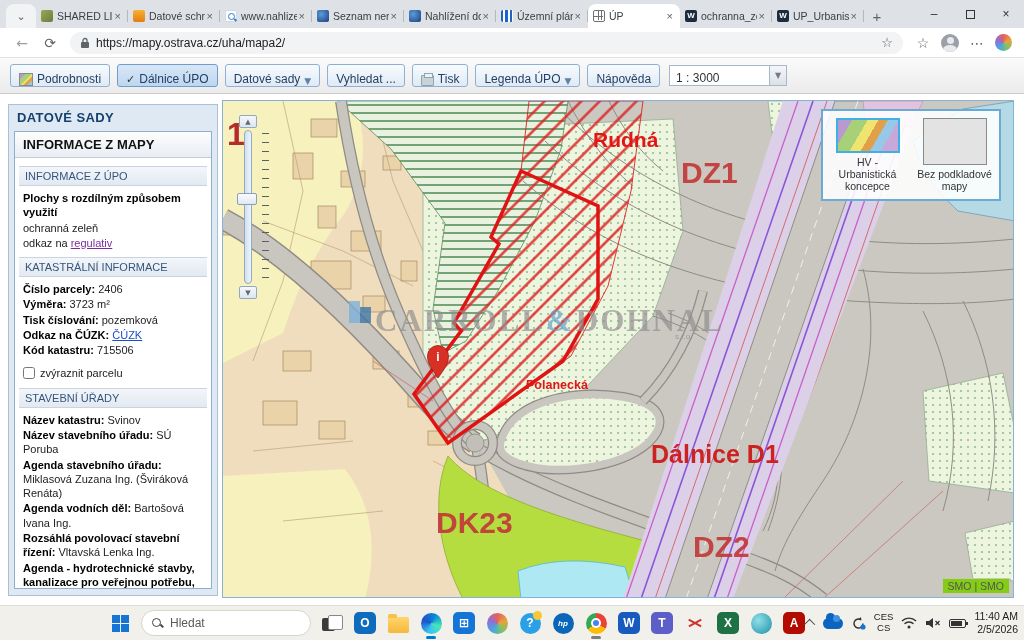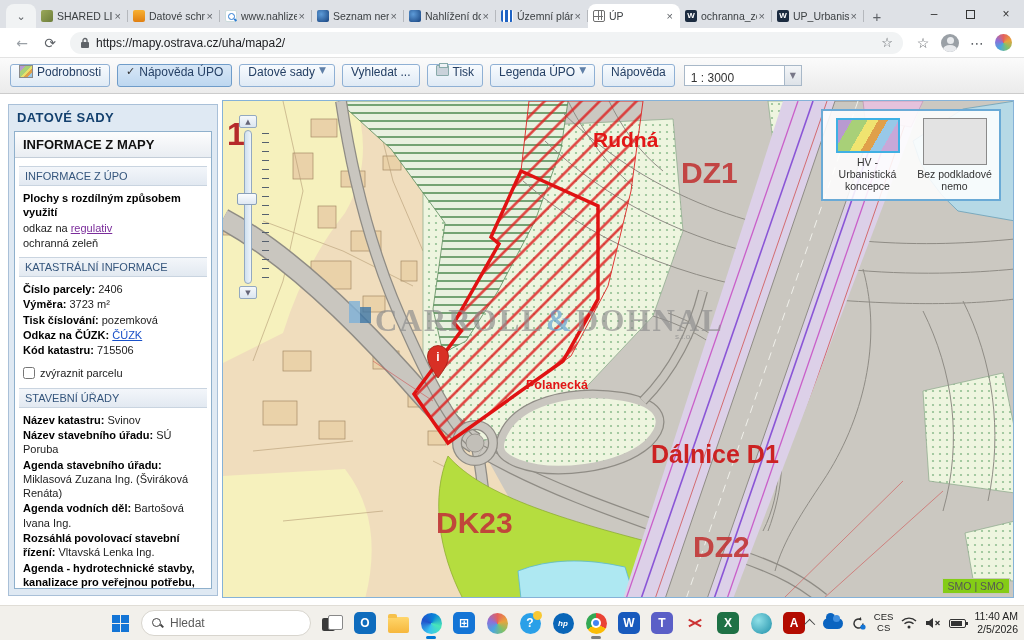--- a/index.html
+++ b/index.html
@@ -40,21 +40,21 @@
   .urlbar .lock { margin-right:6px; display:flex; }
   .urlbar .url-text { flex:1; font-size:12px; color:#202124; }
   .urlbar .url-star { color:#5f6368; font-size:13px; cursor:pointer; }
   .avatar { width:18px; height:18px; border-radius:50%; background:#9aa0a6; position:relative; overflow:hidden; margin:0 4px; cursor:pointer; }
   .avatar:before { content:""; position:absolute; left:5.5px; top:3px; width:7px; height:7px; border-radius:50%; background:#e8eaed; }
   .avatar:after { content:""; position:absolute; left:2px; top:11px; width:14px; height:9px; border-radius:50%; background:#e8eaed; }
   .copilot { width:17px; height:17px; border-radius:50%; background:conic-gradient(#e5615c,#e8a33d,#7ec26b,#4aa6e0,#8f6fd8,#e5615c); margin:0 4px; cursor:pointer; }
 
   
   .toolbar { position:absolute; top:58px; left:0; width:1024px; height:36px; background:linear-gradient(#fbfbfb,#ebebeb); border-bottom:1px solid #cccccc; display:flex; align-items:center; padding:0 10px; gap:7px; }
-  .tbtn { height:23px; display:inline-flex; align-items:flex-start; gap:4px; padding:0 8px; font-size:12px; color:#254065; background:linear-gradient(#f8fbfe,#dfeaf5); border:1px solid #8fb0d4; border-radius:3px; cursor:pointer; white-space:nowrap; }
+  .tbtn { height:23px; display:inline-flex; align-items:flex-end; gap:4px; padding:0 8px; font-size:12px; color:#254065; background:linear-gradient(#f8fbfe,#dfeaf5); border:1px solid #8fb0d4; border-radius:3px; cursor:pointer; white-space:nowrap; }
   .tbtn.active { background:linear-gradient(#d8e7f6,#bdd7f0); border-color:#6f9cc9; }
   .tbtn .caret { font-size:9px; color:#6080a8; }
   .tbtn .check { font-size:11px; color:#333; }
   .mini-map-icon { width:14px; height:13px; border:1px solid #8a8a8a; background:linear-gradient(135deg,#b89ad0 0 25%,#a8d078 25% 50%,#e8e06a 50% 65%,#e0a04a 65% 80%,#98c8e8 80% 100%); }
   .printer-icon { width:13px; height:11px; position:relative; background:#c9d2da; border:1px solid #8aa; border-radius:1px; }
   .printer-icon:before { content:""; position:absolute; left:2px; top:-3px; width:7px; height:3px; background:#eef2f6; border:1px solid #8aa; }
   .scale-box { height:21px; width:118px; background:#fff; border:1px solid #a8b8c8; display:flex; align-items:flex-end; margin-left:2px; }
   .scale-box .scale-text { flex:1; font-size:12px; color:#333; padding-left:6px; }
   .scale-box .scale-arrow { width:17px; height:100%; border-left:1px solid #a8b8c8; background:linear-gradient(#f4f6f8,#dde2e8); display:flex; align-items:center; justify-content:center; font-size:8px; color:#778; cursor:pointer; }
 
@@ -220,21 +220,21 @@
   <div class="copilot"></div>
 </div>
 
 <div class="toolbar">
   <button class="tbtn">
     <span class="mini-map-icon"></span>
     <span>Podrobnosti</span>
   </button>
   <button class="tbtn active">
     <span class="check glyph">✓</span>
-    <span>Nápověda ÚPO</span>
+    <span>Dálnice ÚPO</span>
   </button>
   <button class="tbtn">
     <span>Datové sady</span>
     <span class="caret glyph">▼</span>
   </button>
   <button class="tbtn">
     <span>Vyhledat ...</span>
   </button>
   <button class="tbtn">
     <span class="printer-icon"></span>
@@ -255,22 +255,22 @@
 
 <div class="main">
 
   <div class="sidebar">
     <div class="sb-header">DATOVÉ SADY</div>
     <div class="sb-inner">
       <div class="sb-panel-title">INFORMACE Z MAPY</div>
       <div class="sb-scroll">
         <div class="sb-section">INFORMACE Z ÚPO</div>
         <p><b>Plochy s rozdílným způsobem využití</b></p>
+        <p>ochranná zeleň</p>
         <p><span>odkaz na </span><a class="lnk-purple">regulativ</a></p>
-        <p>ochranná zeleň</p>
         <div class="sb-section">KATASTRÁLNÍ INFORMACE</div>
         <p><b>Číslo parcely:</b> <span>2406</span></p>
         <p><b>Výměra:</b> <span>3723 m²</span></p>
         <p><b>Tisk číslování:</b> <span>pozemková</span></p>
         <p><b>Odkaz na ČÚZK:</b> <a class="lnk-blue">ČÚZK</a></p>
         <p><b>Kód katastru:</b> <span>715506</span></p>
         <div class="chk-row">
           <input type="checkbox" style="">
           <span>zvýraznit parcelu</span>
         </div>
@@ -439,21 +439,21 @@
       <div class="zs-btn zs-down glyph">▼</div>
     </div>
 
     <div class="legendbox">
       <div class="legend-item">
         <div class="legend-thumb sel"></div>
         <div class="legend-cap">HV - Urbanistická koncepce</div>
       </div>
       <div class="legend-item">
         <div class="legend-thumb plain"></div>
-        <div class="legend-cap">Bez podkladové nemo</div>
+        <div class="legend-cap">Bez podkladové mapy</div>
       </div>
     </div>
 
     <div class="smo-badge">SMO | SMO</div>
   </div>
 </div>
 
 <div class="taskbar">
   <div class="tb-center">
     <div class="tb-icon">

